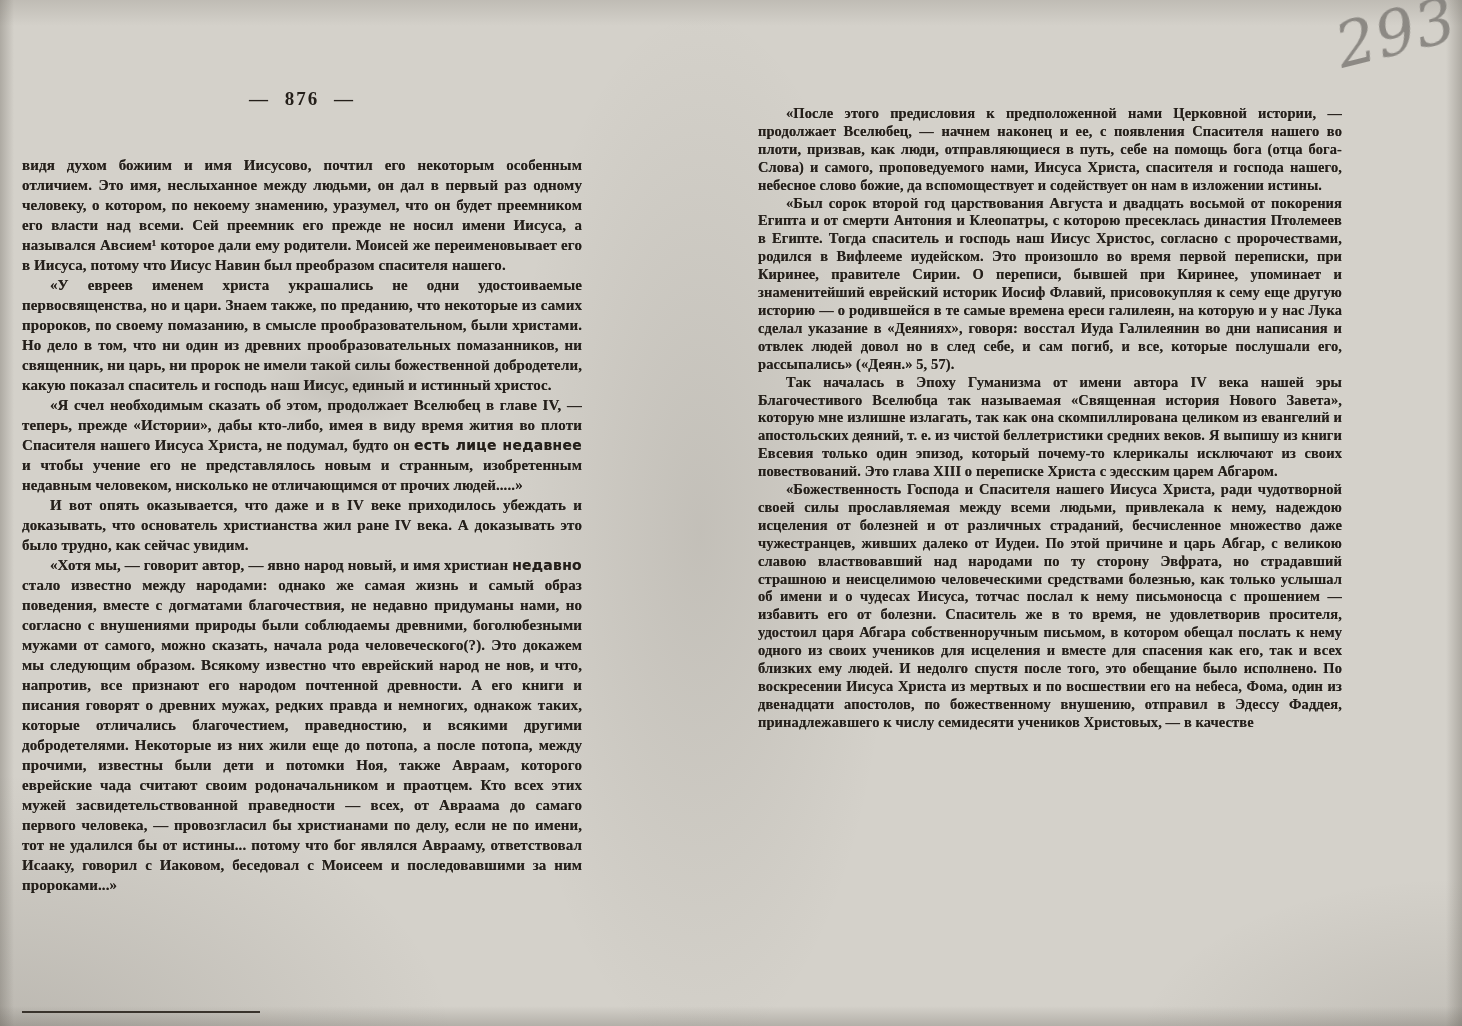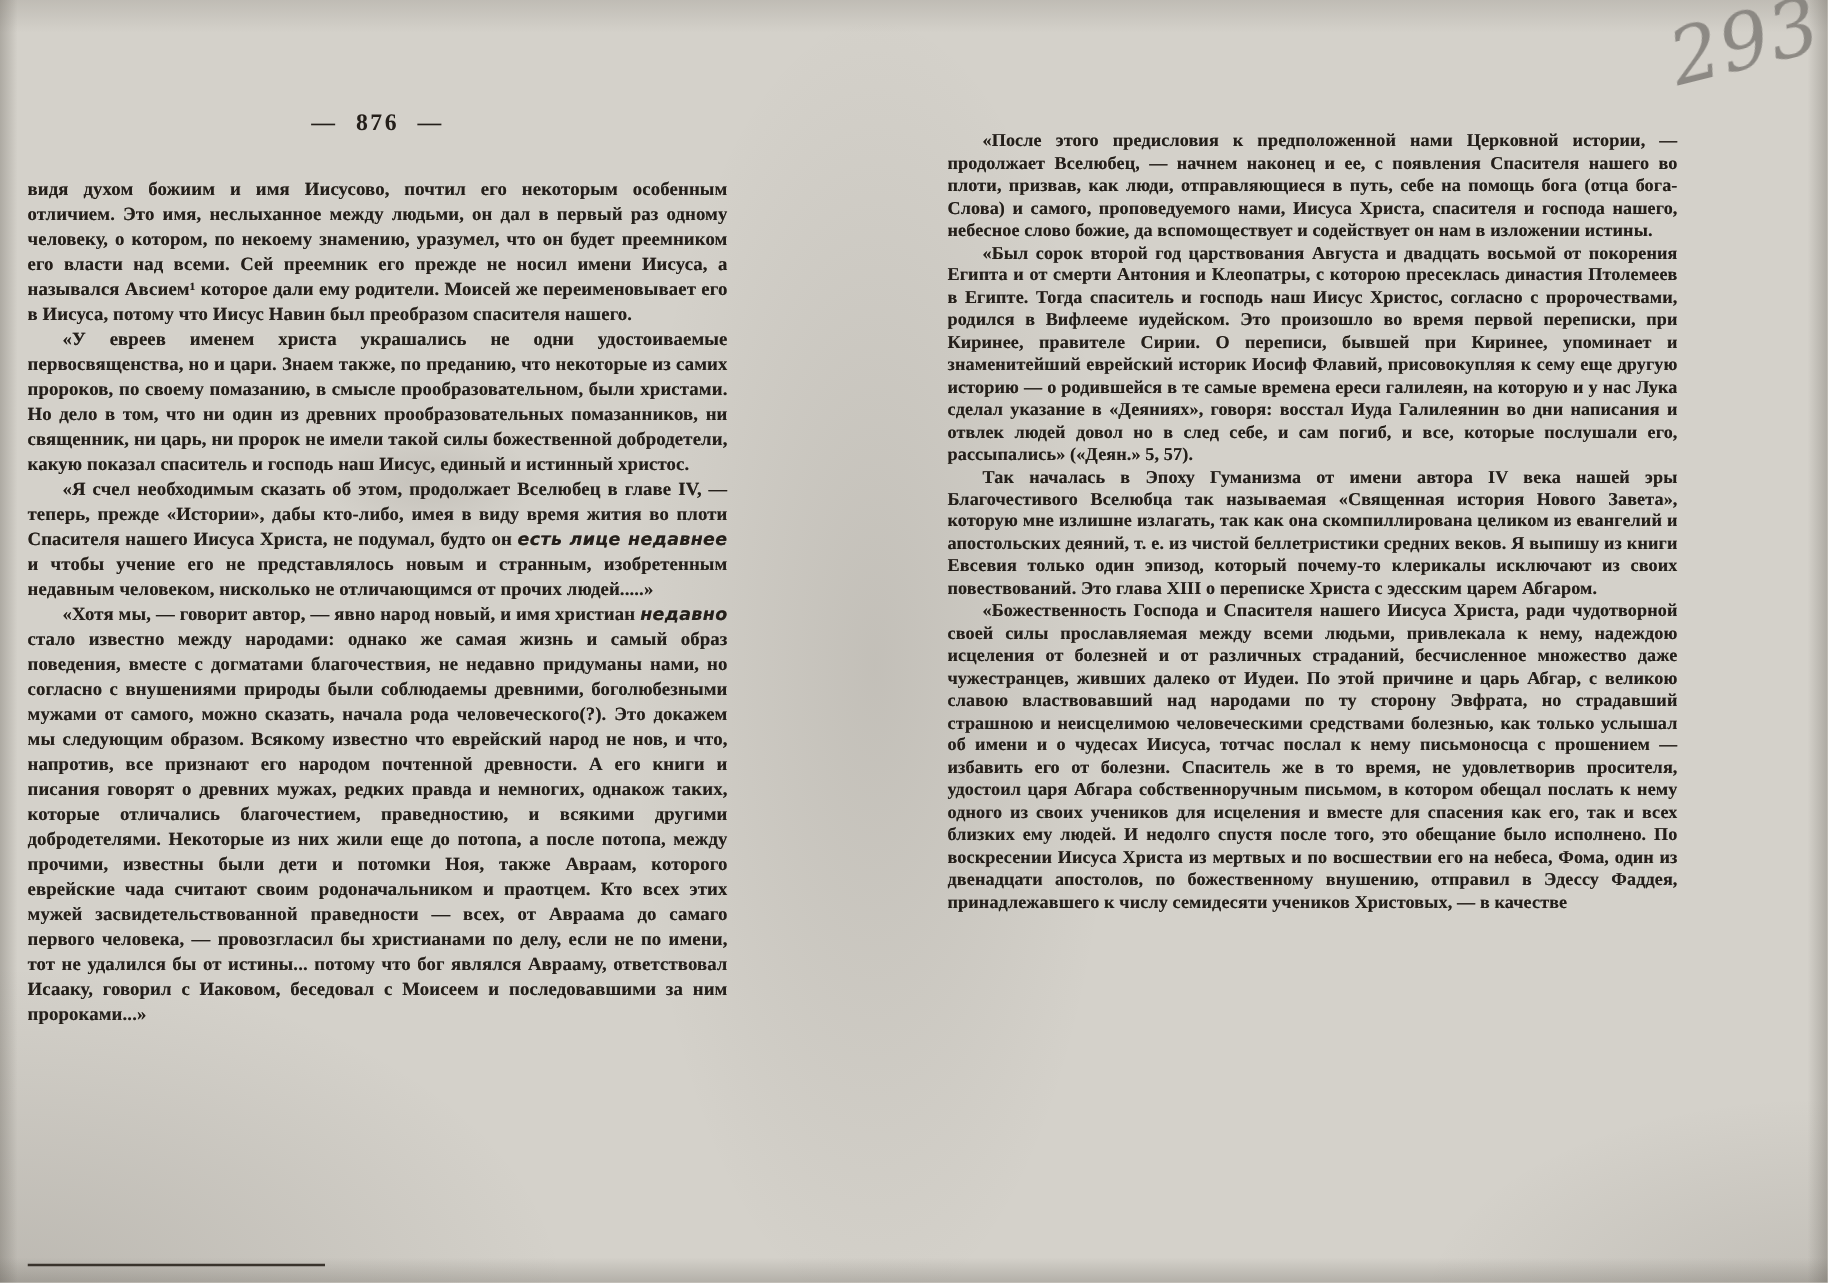--- a/index.html
+++ b/index.html
@@ -30,21 +30,21 @@
     overflow: hidden;
   }
   .page-left  { left: 22px;  width: 560px; height: 932px; }
   .page-right { left: 758px; width: 584px; height: 934px; }
   .page-number {
     text-align: center;
     font-weight: 700;
     font-size: 19px;
     letter-spacing: 2px;
     word-spacing: 8px;
-    margin-bottom: 15px;
+    margin-bottom: 28px;
     position: relative;
   }
   .ghost-number {
     position: absolute;
     left: 0; right: 0; top: 21px;
     text-align: center;
     font-weight: 700;
     font-size: 16px;
     color: #5a564e;
     opacity: .16;
@@ -60,21 +60,20 @@
   }
   .page-left  .body-text { font-size: 15px;   line-height: 20px;   }
   .page-right .body-text { font-size: 14.5px; line-height: 17.9px; }
   .para { margin: 0; }
   .para.indent { text-indent: 28px; }
   .emph {
     font-family: "DejaVu Sans", "Liberation Sans", sans-serif;
     font-weight: 700;
     font-size: .93em;
     letter-spacing: .3px;
-    font-style: italic;
   }
   .hebrew {
     font-family: "DejaVu Sans", sans-serif;
     font-weight: 700;
     unicode-bidi: isolate;
   }
   .footnote-block { margin-top: auto; padding-top: 6px; }
   .footnote-rule {
     width: 238px;
     border: 0;
@@ -107,20 +106,21 @@
 <body>
 
 <div class="handwriting">293</div>
 
 <div class="page page-left">
   <div class="page-number">— 876 —</div>
   <div class="body-text">
       <p class="para"><span>видя духом божиим и имя Иисусово, почтил его некоторым особенным отличием. Это имя, неслыханное между людьми, он дал в первый раз одному человеку, о котором, по некоему знамению, уразумел, что он будет преемником его власти над всеми. Сей преемник его прежде не носил имени Иисуса, а назывался Авсием¹ которое дали ему родители. Моисей же переименовывает его в Иисуса, потому что Иисус Навин был преобразом спасителя нашего.</span></p>
       <p class="para indent"><span>«У евреев именем христа украшались не одни удостоиваемые первосвященства, но и цари. Знаем также, по преданию, что некоторые из самих пророков, по своему помазанию, в смысле прообразовательном, были христами. Но дело в том, что ни один из древних прообразовательных помазанников, ни священник, ни царь, ни пророк не имели такой силы божественной добродетели, какую показал спаситель и господь наш Иисус, единый и истинный христос.</span></p>
       <p class="para indent"><span>«Я счел необходимым сказать об этом, продолжает Вселюбец в главе IV, — теперь, прежде «Истории», дабы кто-либо, имея в виду время жития во плоти Спасителя нашего Иисуса Христа, не подумал, будто он </span><span class="emph">есть лице недавнее</span><span> и чтобы учение его не представлялось новым и странным, изобретенным недавным человеком, нисколько не отличающимся от прочих людей.....»</span></p>
+      <p class="para indent"><span>И вот опять оказывается, что даже и в IV веке приходилось убеждать и доказывать, что основатель христианства жил ране IV века. А доказывать это было трудно, как сейчас увидим.</span></p>
       <p class="para indent"><span>«Хотя мы, — говорит автор, — явно народ новый, и имя христиан </span><span class="emph">недавно</span><span> стало известно между народами: однако же самая жизнь и самый образ поведения, вместе с догматами благочествия, не недавно придуманы нами, но согласно с внушениями природы были соблюдаемы древними, боголюбезными мужами от самого, можно сказать, начала рода человеческого(?). Это докажем мы следующим образом. Всякому известно что еврейский народ не нов, и что, напротив, все признают его народом почтенной древности. А его книги и писания говорят о древних мужах, редких правда и немногих, однакож таких, которые отличались благочестием, праведностию, и всякими другими добродетелями. Некоторые из них жили еще до потопа, а после потопа, между прочими, известны были дети и потомки Ноя, также Авраам, которого еврейские чада считают своим родоначальником и праотцем. Кто всех этих мужей засвидетельствованной праведности — всех, от Авраама до самаго первого человека, — провозгласил бы христианами по делу, если не по имени, тот не удалился бы от истины... потому что бог являлся Аврааму, ответствовал Исааку, говорил с Иаковом, беседовал с Моисеем и последовавшими за ним пророками...»</span></p>
     </div>
   <div class="footnote-block">
     <hr class="footnote-rule">
   </div>
 </div>
 
 <div class="page page-right">
   <div class="body-text">
       <p class="para indent"><span>«После этого предисловия к предположенной нами Церковной истории, — продолжает Вселюбец, — начнем наконец и ее, с появления Спасителя нашего во плоти, призвав, как люди, отправляющиеся в путь, себе на помощь бога (отца бога-Слова) и самого, проповедуемого нами, Иисуса Христа, спасителя и господа нашего, небесное слово божие, да вспомоществует и содействует он нам в изложении истины.</span></p>

